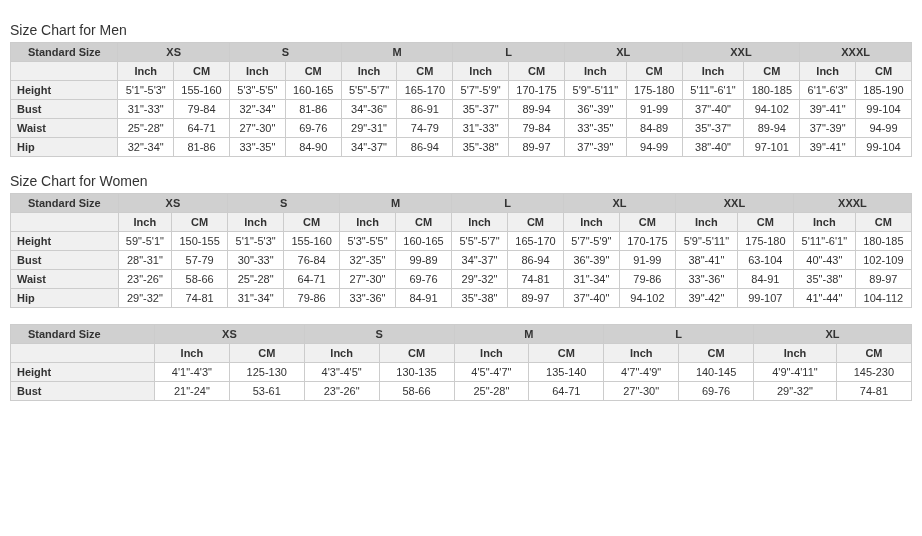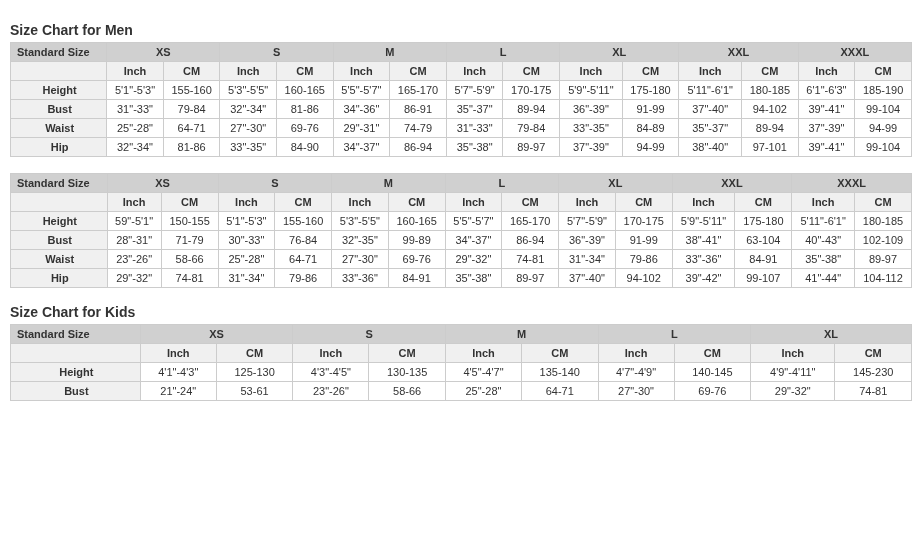--- a/index.html
+++ b/index.html
@@ -6,21 +6,21 @@
     body {
       font-family: Arial, sans-serif;
       font-size: 12px;
       background: #fff;
       color: #333;
       padding: 10px;
       width: 922px;
     }
     .section-title {
       font-size: 14px;
-      font-weight: bold;
+      font-weight: normal;
       margin-bottom: 4px;
       margin-top: 12px;
     }
     table {
       border-collapse: collapse;
       width: 100%;
       margin-bottom: 16px;
     }
     th, td {
       border: 1px solid #ccc;
@@ -33,28 +33,28 @@
       background-color: #d0d0d0;
       font-weight: bold;
     }
     .subheader-row th {
       background-color: #f0f0f0;
       font-weight: bold;
     }
     .label-cell {
       background-color: #f0f0f0;
       font-weight: bold;
-      text-align: center;
+      text-align: left;
       padding-left: 6px;
     }
     .size-label-header {
       background-color: #d0d0d0;
       font-weight: bold;
       text-align: left;
-      padding-left: 6px;
+      padding-left: 17px;
     }
     .data-row td:first-child {
       background-color: #f0f0f0;
     }
   </style>
 </head>
 <body>
 
 <div>
   <div class="section-title">Size Chart for Men</div>
@@ -155,20 +155,21 @@
           <td>38"-40"</td>
           <td>97-101</td>
           <td>39"-41"</td>
           <td>99-104</td>
         </tr>
       </tbody>
   </table>
 </div>
 
 <div>
+  <div class="section-title">Size Chart for Women</div>
   <table>
     <thead>
       <tr class="header-row">
         <th class="size-label-header">Standard Size</th>
         <th colspan="2">XS</th>
         <th colspan="2">S</th>
         <th colspan="2">M</th>
         <th colspan="2">L</th>
         <th colspan="2">XL</th>
         <th colspan="2">XXL</th>
@@ -206,21 +207,21 @@
           <td>5'7"-5'9"</td>
           <td>170-175</td>
           <td>5'9"-5'11"</td>
           <td>175-180</td>
           <td>5'11"-6'1"</td>
           <td>180-185</td>
         </tr>
         <tr class="data-row">
           <td class="label-cell">Bust</td>
           <td>28"-31"</td>
-          <td>71-79</td>
+          <td>57-79</td>
           <td>30"-33"</td>
           <td>76-84</td>
           <td>32"-35"</td>
           <td>99-89</td>
           <td>34"-37"</td>
           <td>86-94</td>
           <td>36"-39"</td>
           <td>91-99</td>
           <td>38"-41"</td>
           <td>63-104</td>
@@ -259,21 +260,20 @@
           <td>39"-42"</td>
           <td>99-107</td>
           <td>41"-44"</td>
           <td>104-112</td>
         </tr>
       </tbody>
   </table>
 </div>
 
 <div>
-  <div class="section-title">Size Chart for Kids</div>
   <table>
     <thead>
       <tr class="header-row">
         <th class="size-label-header">Standard Size</th>
         <th colspan="2">XS</th>
         <th colspan="2">S</th>
         <th colspan="2">M</th>
         <th colspan="2">L</th>
         <th colspan="2">XL</th>
       </tr>

